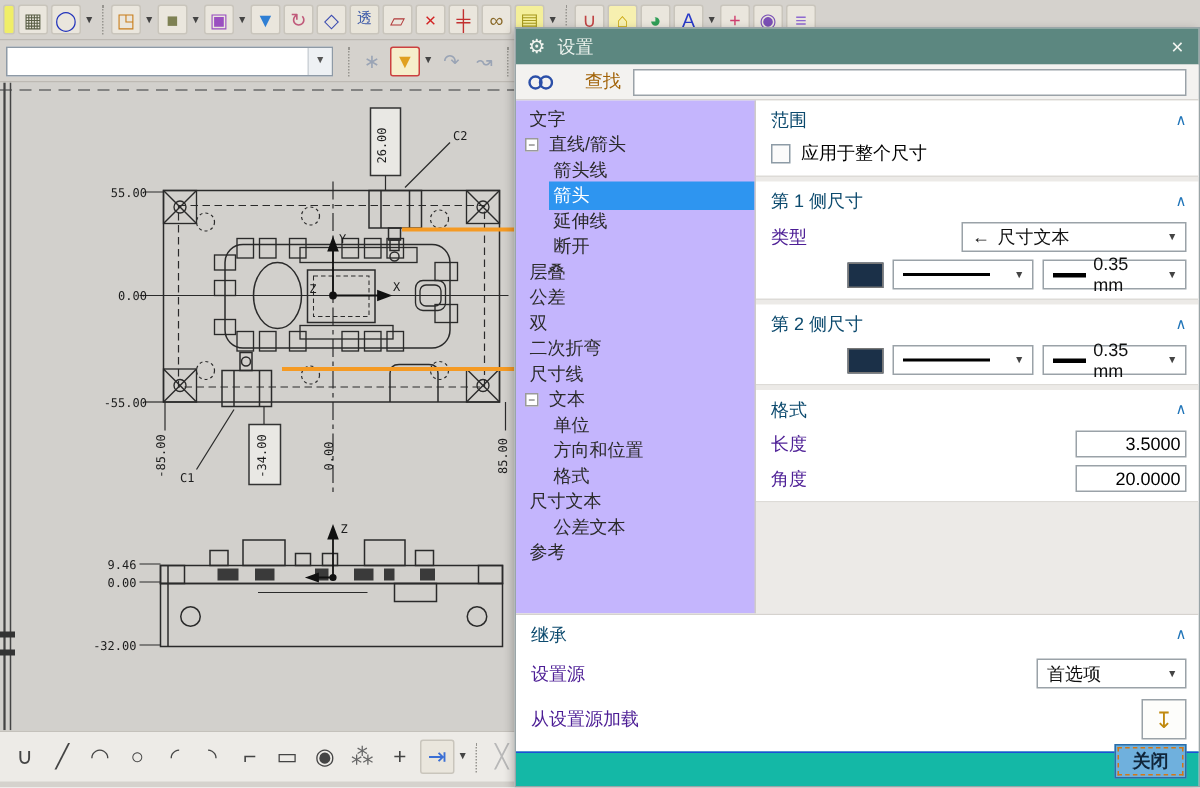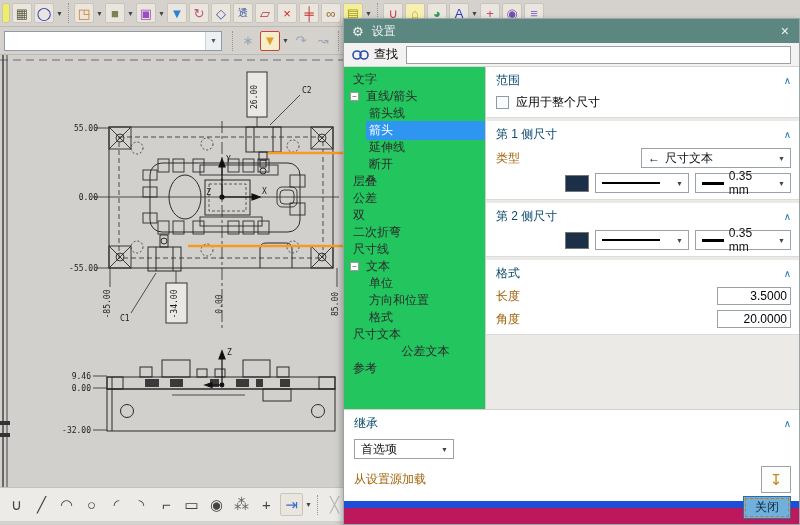--- a/index.html
+++ b/index.html
@@ -42,59 +42,59 @@
   #dlg { position:absolute; left:343px; top:18px; width:457px; height:507px;
     background:#eceae7; border:1px solid #9aa5a8; z-index:10;
     box-shadow:-2px 2px 6px rgba(0,0,0,.25); display:flex; flex-direction:column; }
   #dlg-title { height:24px; background:#5c8780; color:#edf3ee; display:flex;
     align-items:center; padding:0 8px; font-size:12px; }
   #dlg-title .gear { margin-right:8px; font-size:13px; color:#f2f5f0; }
   #dlg-title .ttl { flex:1; }
   #dlg-title .x { font-size:14px; color:#f2f5f0; cursor:default; padding:0 2px; }
   #dlg-search { height:24px; background:#f3f2f0; display:flex; align-items:center;
     padding:0 8px; border-bottom:1px solid #d8d5d1; }
-  #dlg-search .lbl { margin:0 8px 0 5px; color:#000000; }
+  #dlg-search .lbl { margin:0 8px 0 21px; color:#a16207; }
   #dlg-search input { flex:1; height:18px; border:1px solid #9aa2a8;
     background:#fff; font-size:12px; padding:0 3px; }
   #dlg-body { flex:0 0 342px; display:flex; background:#eceae7; }
-  #tree { width:142px; background:#22c55e; border-right:1px solid #cfccc8;
+  #tree { width:160px; background:#c4b5fd; border-right:1px solid #cfccc8;
     overflow:hidden; padding-top:4px; }
   .tree-row { height:17px; display:flex; align-items:center; font-size:12px;
     color:#2b2b2b; cursor:default; white-space:nowrap; }
   .tree-row .box { width:9px; height:9px; border:1px solid #9a9a9a;
     background:#fff; font-size:8px; line-height:7px; text-align:center;
     color:#444; margin-right:4px; flex:none; }
   .tree-row .lab { flex:1; padding:1px 3px; }
   .tree-row.sel .lab { background:#2e95f0; color:#fff; }
   #rpanel { flex:1; position:relative; background:#eceae7; overflow:hidden; }
   .sect { background:#fff; border-bottom:1px solid #dddbd7; margin-bottom:3px;
     padding:4px 8px 6px 10px; }
   .sect-h { display:flex; align-items:center; height:18px; }
   .sect-h .t { color:#0c4a6e; flex:1; }
   .sect-h .c { color:#1f74b8; font-size:10px; }
   .row { display:flex; align-items:center; margin-top:5px; }
-  .row .lbl { color:#a16207; flex:1; }
+  .row .lbl { color:#4c1d95; flex:1; }
   .chk { width:13px; height:13px; border:1px solid #8d9ba6; background:#fbfbfb;
     margin-right:7px; flex:none; }
   .dd-box { height:20px; background:#fff; border:1px solid #9aa2a8;
     display:flex; align-items:center; padding:0 2px 0 6px; }
   .dd-box .cv { flex:1; display:flex; align-items:center; gap:5px; color:#111; }
   .dd-box .ar { font-size:7px; color:#444; padding:0 3px; }
   .hline { background:#000; height:2px; }
   .swatch { width:24px; height:17px; border:1px solid #777; flex:none; }
   .numfield { width:74px; height:18px; border:1px solid #9aa2a8; background:#fff;
     font-size:12px; text-align:right; padding:0 3px;
     font-family:"Liberation Sans",sans-serif; }
   #inherit { background:#fff; border-top:1px solid #d5d2ce; padding:4px 8px 8px 10px; }
   #inherit .row { margin-top:7px; }
   .tool-btn { width:30px; height:27px; border:1px solid #9aa2a8; background:#fdfdfb;
     display:flex; align-items:center; justify-content:center; font-size:15px;
     color:#c08a10; }
-  #dlg-footer { flex:1; background:#be185d; border-top:7px solid #1d4ed8;
-    position:relative; }
+  #dlg-footer { flex:1; background:#14b8a6; border-top:1px solid #1d4ed8;
+    position:relative;font-weight:bold; }
   #close-btn { position:absolute; right:8px; bottom:5px; width:48px; height:23px;
     background:#6fb0dd; border:1px solid #2a6da8; outline:1px dashed #d27716;
     outline-offset:-3px; color:#10253a; font-size:12px; display:flex;
     align-items:center; justify-content:center; cursor:default; }
 </style>
 </head>
 <body>
 
 <div id="stage">
 
@@ -410,21 +410,21 @@
           </div>
           <div class="tree-row" style="padding-left: 22px;">
             <span class="lab">方向和位置</span>
           </div>
           <div class="tree-row" style="padding-left: 22px;">
             <span class="lab">格式</span>
           </div>
           <div class="tree-row" style="padding-left: 6px; font-family: Liberation Serif, serif;">
             <span class="lab">尺寸文本</span>
           </div>
-          <div class="tree-row" style="padding-left: 22px; text-align: center;">
+          <div class="tree-row" style="padding-left: 22px;">
             <span class="lab">公差文本</span>
           </div>
           <div class="tree-row" style="padding-left: 6px;">
             <span class="lab">参考</span>
           </div>
         </div>
 
       <div id="rpanel">
 
         <div class="sect">
@@ -510,20 +510,21 @@
         </div>
       </div>
     </div>
 
     <div id="inherit">
       <div class="sect-h">
         <span class="t">继承</span>
         <span class="c">∧</span>
       </div>
       <div class="row">
+        <span class="lbl">设置源</span>
         <div class="dd-box" style="width:100px;">
           <span class="cv">
               <span>首选项</span>
             </span>
           <span class="ar">▼</span>
         </div>
       </div>
       <div class="row">
         <span class="lbl">从设置源加载</span>
         <button class="tool-btn">

